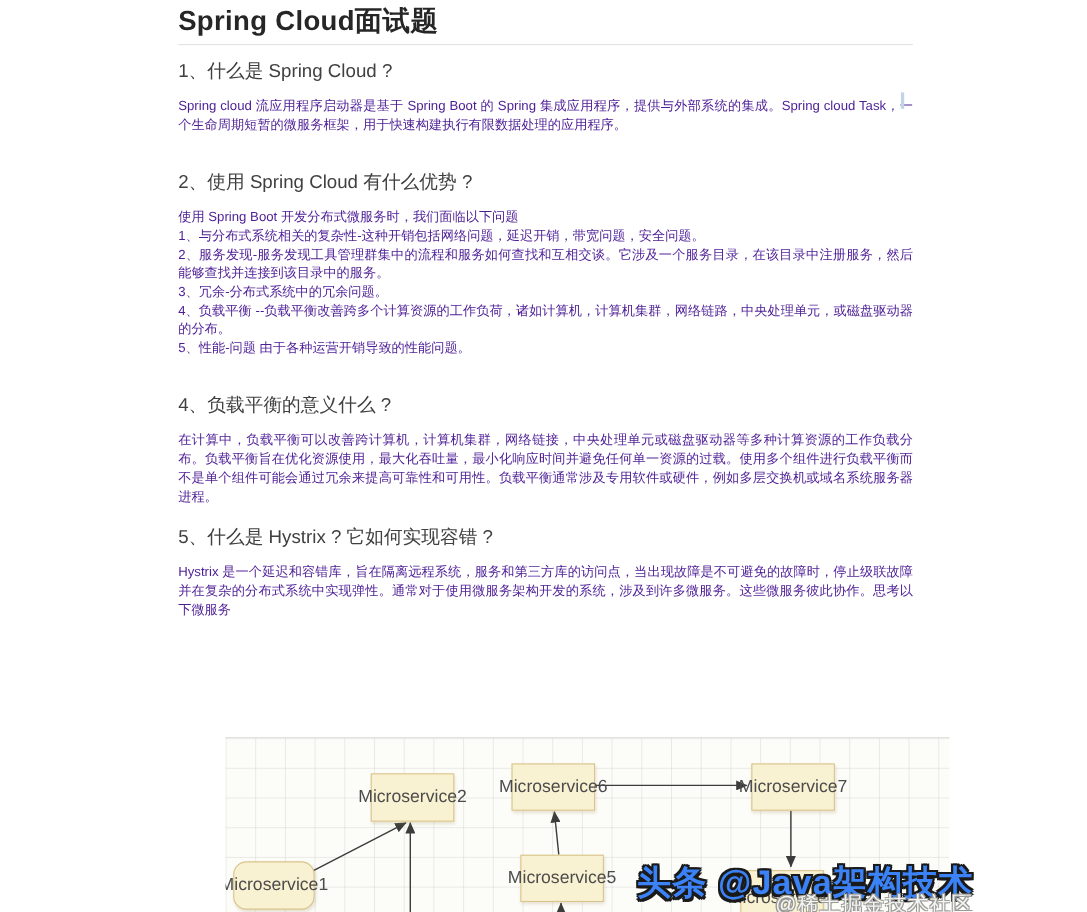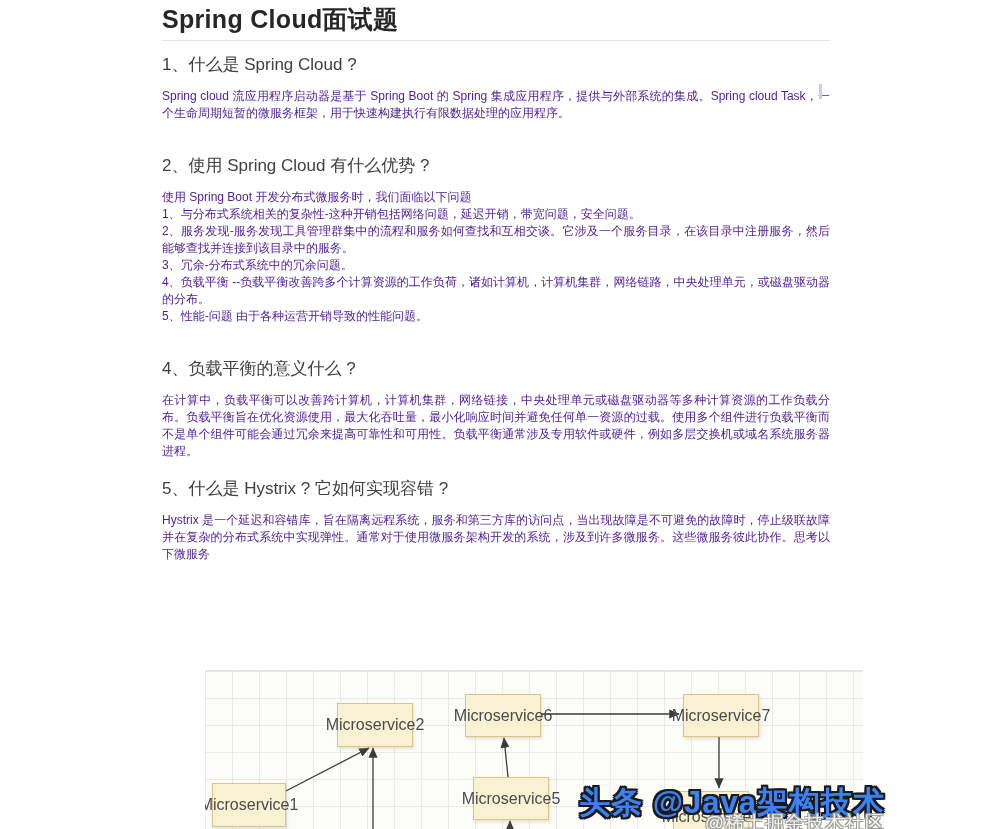--- a/index.html
+++ b/index.html
@@ -103,21 +103,21 @@
             <path d="M0,0 L8,3.5 L0,7 Z" fill="#3c3c3c"></path>
           </marker>
         </defs>
         <line x1="79" y1="121" x2="164" y2="77" stroke="#3c3c3c" stroke-width="1.3" marker-end="url(#arrowhead)"></line>
         <line x1="168" y1="160" x2="168" y2="77" stroke="#3c3c3c" stroke-width="1.3" marker-end="url(#arrowhead)"></line>
         <line x1="305" y1="160" x2="305" y2="150" stroke="#3c3c3c" stroke-width="1.3" marker-end="url(#arrowhead)"></line>
         <line x1="303" y1="106" x2="299" y2="67" stroke="#3c3c3c" stroke-width="1.3" marker-end="url(#arrowhead)"></line>
         <line x1="335" y1="43" x2="474" y2="43" stroke="#3c3c3c" stroke-width="1.3" marker-end="url(#arrowhead)"></line>
         <line x1="514" y1="64" x2="514" y2="117" stroke="#3c3c3c" stroke-width="1.3" marker-end="url(#arrowhead)"></line>
       </svg>
-      <div class="ms-box" style="left: 7px; top: 112px; width: 72px; height: 42px; background: rgb(248, 242, 210); border-color: rgb(217, 196, 141);">Microservice1</div>
+      <div class="ms-box" style="left: 7px; top: 112px; width: 72px; height: 42px; background: rgb(248, 242, 210); border-color: rgb(217, 196, 141); border-radius: 12px;">Microservice1</div>
       <div class="ms-box" style="left: 132px; top: 32px; width: 74px; height: 42px; background: rgb(248, 242, 210); border-color: rgb(217, 196, 141);">Microservice2</div>
       <div class="ms-box" style="left: 268px; top: 106px; width: 74px; height: 41px; background: rgb(248, 242, 210); border-color: rgb(217, 196, 141);">Microservice5</div>
       <div class="ms-box" style="left: 260px; top: 23px; width: 74px; height: 41px; background: rgb(248, 242, 210); border-color: rgb(217, 196, 141);">Microservice6</div>
       <div class="ms-box" style="left: 478px; top: 23px; width: 74px; height: 41px; background: rgb(248, 242, 210); border-color: rgb(217, 196, 141);">Microservice7</div>
       <div class="ms-box" style="left: 468px; top: 120px; width: 74px; height: 50px; background: rgb(248, 242, 210); border-color: rgb(217, 196, 141);">Microservice8</div>
     </div>
 
   <div class="watermark">
     <div class="wm-line1">头条 @Java架构技术</div>
     <div class="wm-line2">@稀土掘金技术社区</div>

